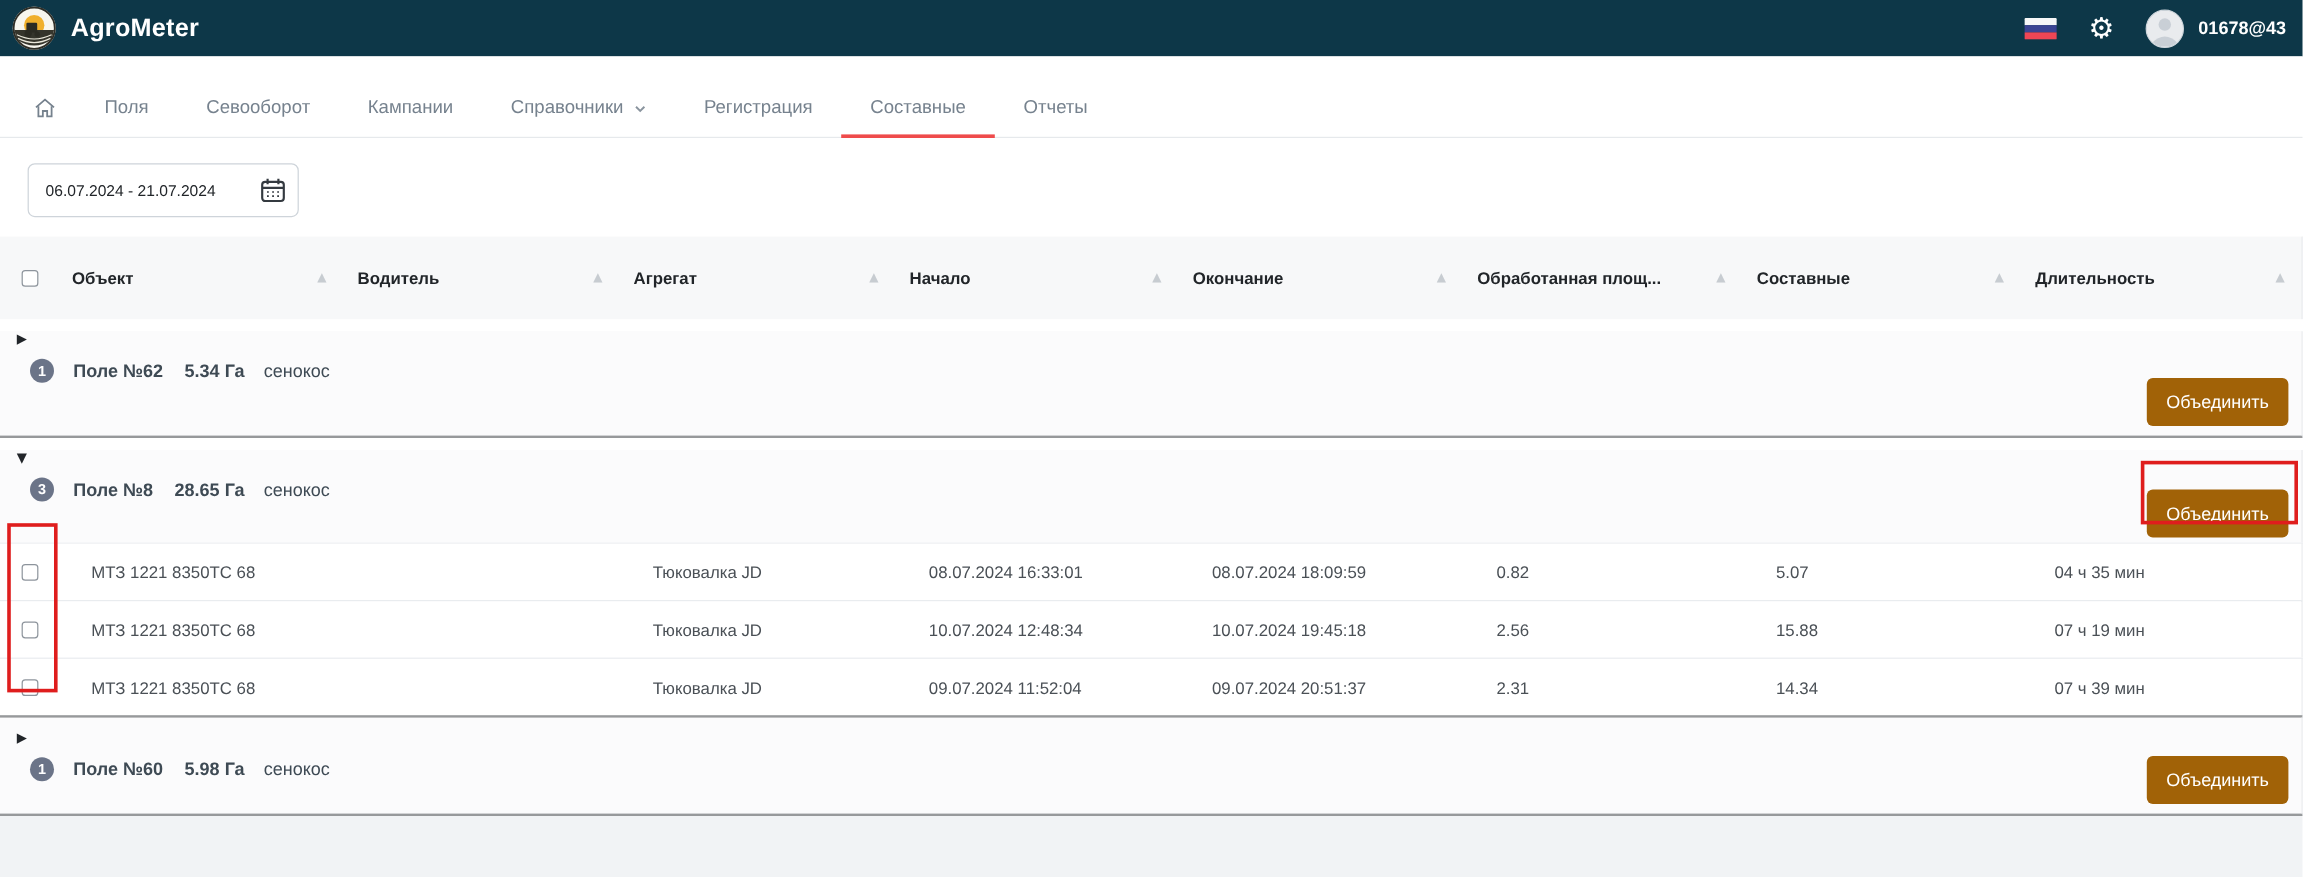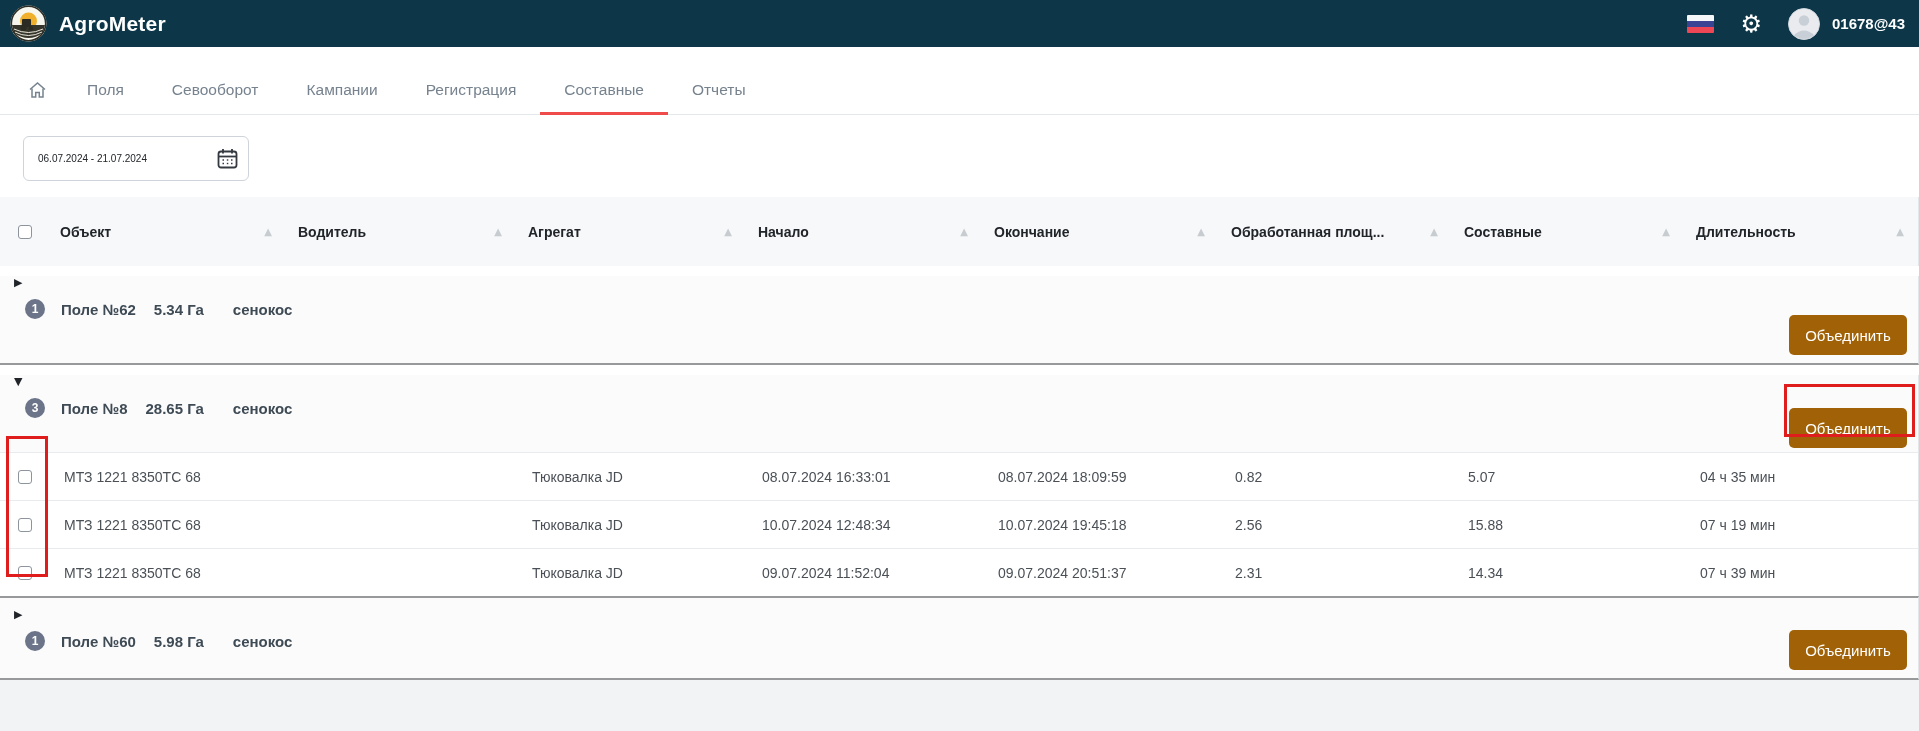--- a/index.html
+++ b/index.html
@@ -24,46 +24,46 @@
   
   .nav { height: 68px; background: #fff; border-bottom: 1px solid #e6e9ec; display: flex; align-items: flex-start; padding: 24px 12px 0 12px; }
   .nav-item { position: relative; display: inline-flex; align-items: center; gap: 8px; padding: 10px 24px 16px 24px; color: #76828e; font-size: 15.5px; cursor: pointer; white-space: nowrap; }
   .nav-item.home { padding: 10px 16px 16px 16px; }
   .nav-item.active::after { content: ""; position: absolute; left: 0; right: 0; bottom: 0; height: 3px; background: #ef4b4b; }
   .chev { width: 11px; height: 11px; display: inline-block; }
 
   
   .filterbar { height: 82px; background: #fff; position: relative; }
   .date-input-wrap { position: absolute; left: 23px; top: 21px; width: 226px; height: 45px; }
-  .date-input { width: 100%; height: 100%; border: 1px solid #ced4da; border-radius: 6px; font-family: "Liberation Sans", sans-serif; font-size: 10px; color: #212529; padding: 0 40px 0 14px; outline: none; background:#fff; }
+  .date-input { width: 100%; height: 100%; border: 1px solid #ced4da; border-radius: 6px; font-family: "Liberation Sans", sans-serif; font-size: 13px; color: #212529; padding: 0 40px 0 14px; outline: none; background:#fff; }
   .cal-icon { position: absolute; right: 10px; top: 11px; width: 23px; height: 23px; cursor: pointer; }
 
   
   .grid-row { display: grid; grid-template-columns: 48px 238px 230px 230px 236px 237px 233px 232px 1fr; align-items: center; }
   .thead { height: 69px; background: #f7f8f9; border-right: 1px solid #e3e6e9; }
   .th { display: flex; align-items: center; justify-content: space-between; padding: 0 14px 0 12px; font-size: 14px; font-weight: 700; color: #212529; cursor: pointer; white-space: nowrap; overflow: hidden; }
   .sort { color: #c7ccd1; font-size: 10px; margin-left: 6px; font-family: "DejaVu Sans", sans-serif; }
   .cbx { width: 14px; height: 14px; border: 1px solid #8d949c; border-radius: 3px; background: #fff; display: inline-block; cursor: pointer; }
   .cbx-cell { display: flex; justify-content: flex-start; padding-left: 18px; }
 
   .group-row { position: relative; background: #fbfbfc; border-right: 1px solid #e3e6e9; }
   .group-row.g1 { height: 89px; border-bottom: 2px solid #97999b; }
   .group-row.g2 { height: 77px; }
   .group-row.g3 { height: 84px; border-top: 2px solid #97999b; border-bottom: 2px solid #97999b; }
   .expander { margin: 10px 0 0 14px; font-size: 11px; color: #212529; cursor: pointer; width: 20px; font-family: "DejaVu Sans", sans-serif; }
   .group-title { display: flex; align-items: center; margin: 10px 0 0 25px; gap: 0; }
   .badge { width: 20px; height: 20px; border-radius: 50%; background: #6b7488; color: #fff; font-size: 12px; font-weight: 700; display: flex; align-items: center; justify-content: center; }
   .g-name { margin-left: 16px; font-size: 15px; font-weight: 700; color: #3e4a54; }
   .g-area { margin-left: 18px; font-size: 15px; font-weight: 700; color: #3e4a54; }
-  .g-crop { margin-left: 29px; font-size: 15px; font-weight: 700; color: #3e4a54; text-align: center; }
+  .g-crop { margin-left: 16px; font-size: 15px; font-weight: 400; color: #3e4a54; text-align: center; }
   .merge-btn { position: absolute; right: 11px; bottom: 8px; width: 118px; height: 40px; background: #a16207; color: #fff; border: none; border-radius: 5px; font-family: "Liberation Sans", sans-serif; font-size: 15px; cursor: pointer; }
   .group-row.g2 .merge-btn { bottom: 4px; }
 
   .detail-row { height: 48px; background: #fff; border-top: 1px solid #e9ecef; border-right: 1px solid #e3e6e9; font-size: 14px; color: #4a5056; }
-  .td { padding-left: 16px; white-space: nowrap; overflow: hidden; }
+  .td { padding-left: 28px; white-space: nowrap; overflow: hidden; }
 
   .below-table { height: 71px; background: #f1f3f5; }
 
   
   .annotation { position: absolute; border: 3px solid #df1d1d; pointer-events: none; }
   .annotation.a-checkboxes { left: 6px; top: 436px; width: 42px; height: 141px; }
   .annotation.a-button { left: 1784px; top: 384px; width: 131px; height: 53px; }
 
   svg { display: block; }
 </style>
@@ -118,20 +118,28 @@
     </div>
     <div class="nav-item">
         <span>Поля</span>
       </div>
     <div class="nav-item">
         <span>Севооборот</span>
       </div>
     <div class="nav-item">
         <span>Кампании</span>
       </div>
+    <div class="nav-item">
+      <span>Справочники</span>
+      <span class="chev">
+        <svg width="11" height="11" viewBox="0 0 11 11" fill="none" stroke="#8a949e" stroke-width="1.6">
+          <path d="M2 4 L5.5 7.5 L9 4"></path>
+        </svg>
+      </span>
+    </div>
     <div class="nav-item">
         <span>Регистрация</span>
       </div>
     <div class="nav-item active">
         <span>Составные</span>
       </div>
     <div class="nav-item">
         <span>Отчеты</span>
       </div>
   </div>

